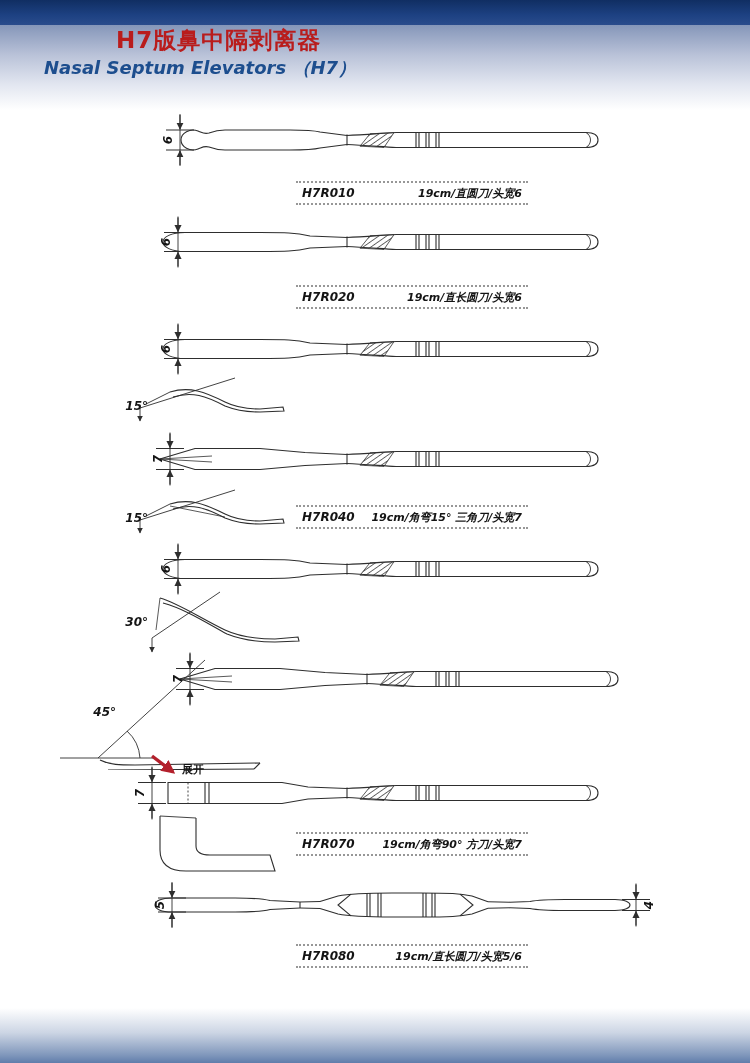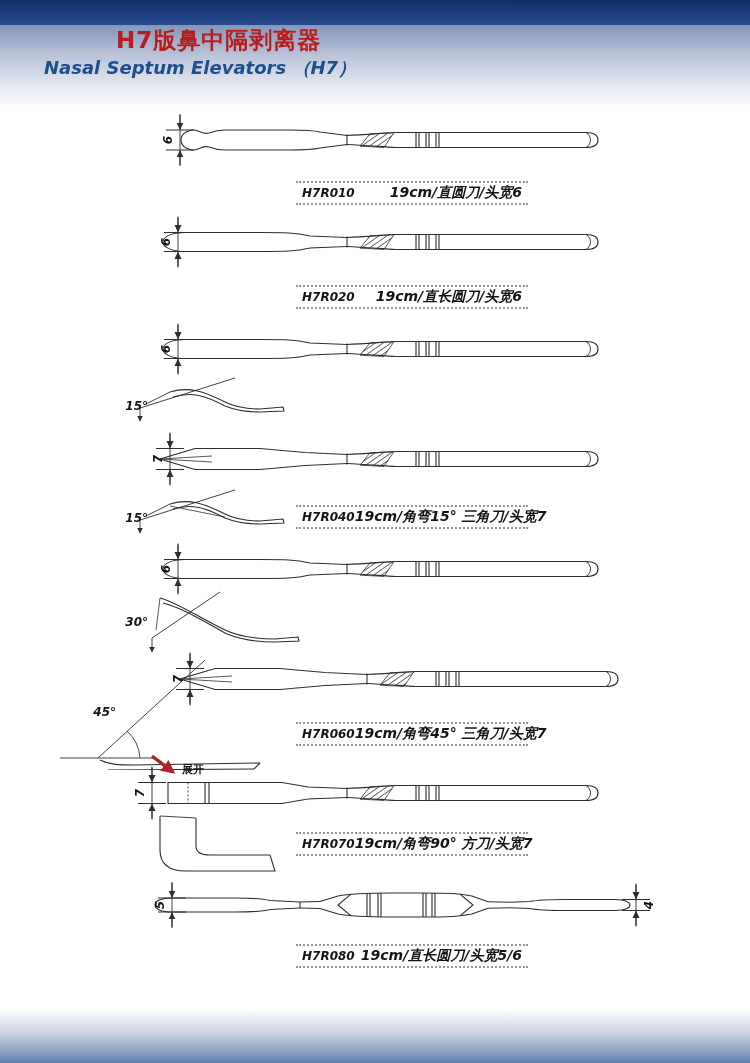--- a/index.html
+++ b/index.html
@@ -16,21 +16,21 @@
         font-weight:600;color:#1d4e8e;}
   .footer{position:absolute;left:0;bottom:0;width:750px;height:55px;
         background:linear-gradient(180deg,#ffffff 0%,#ccd5e4 45%,#8198bc 85%,#607dab 100%);}
   svg.inst{position:absolute;left:20px;width:690px;pointer-events:none;}
   .plabel{position:absolute;left:296px;width:232px;height:24px;box-sizing:border-box;
         border-top:2px dotted #979797;border-bottom:2px dotted #979797;
         display:flex;align-items:center;justify-content:space-between;padding:0 6px;}
   .plabel .model{font-family:"DejaVu Sans",sans-serif;font-style:italic;font-weight:bold;
         font-size:12px;color:#141414;}
   .plabel .desc{font-family:"DejaVu Sans",sans-serif;font-style:italic;font-weight:600;
-        font-size:14px;color:#141414;white-space:nowrap;}
+        font-size:11px;color:#141414;white-space:nowrap;}
 </style>
 </head>
 <body>
 
 <div class="page">
 
   <div class="header">
     <div class="header-bar"></div>
     <div class="header-grad"></div>
     <div class="title-zh">H7版鼻中隔剥离器</div>
@@ -332,24 +332,20 @@
     <span class="desc">19cm/直圆刀/头宽6</span>
   </div>
   <div class="plabel" style="top:285px">
     <span class="model">H7R020</span>
     <span class="desc">19cm/直长圆刀/头宽6</span>
   </div>
   <div class="plabel" style="top:505px">
     <span class="model">H7R040</span>
     <span class="desc">19cm/角弯15° 三角刀/头宽7</span>
   </div>
-  <div class="plabel" style="top:722px">
-    <span class="model">H7R060</span>
-    <span class="desc">19cm/角弯45° 三角刀/头宽7</span>
-  </div>
   <div class="plabel" style="top:832px">
     <span class="model">H7R070</span>
     <span class="desc">19cm/角弯90° 方刀/头宽7</span>
   </div>
   <div class="plabel" style="top:944px">
     <span class="model">H7R080</span>
     <span class="desc">19cm/直长圆刀/头宽5/6</span>
   </div>
 
   <div class="footer"></div>

